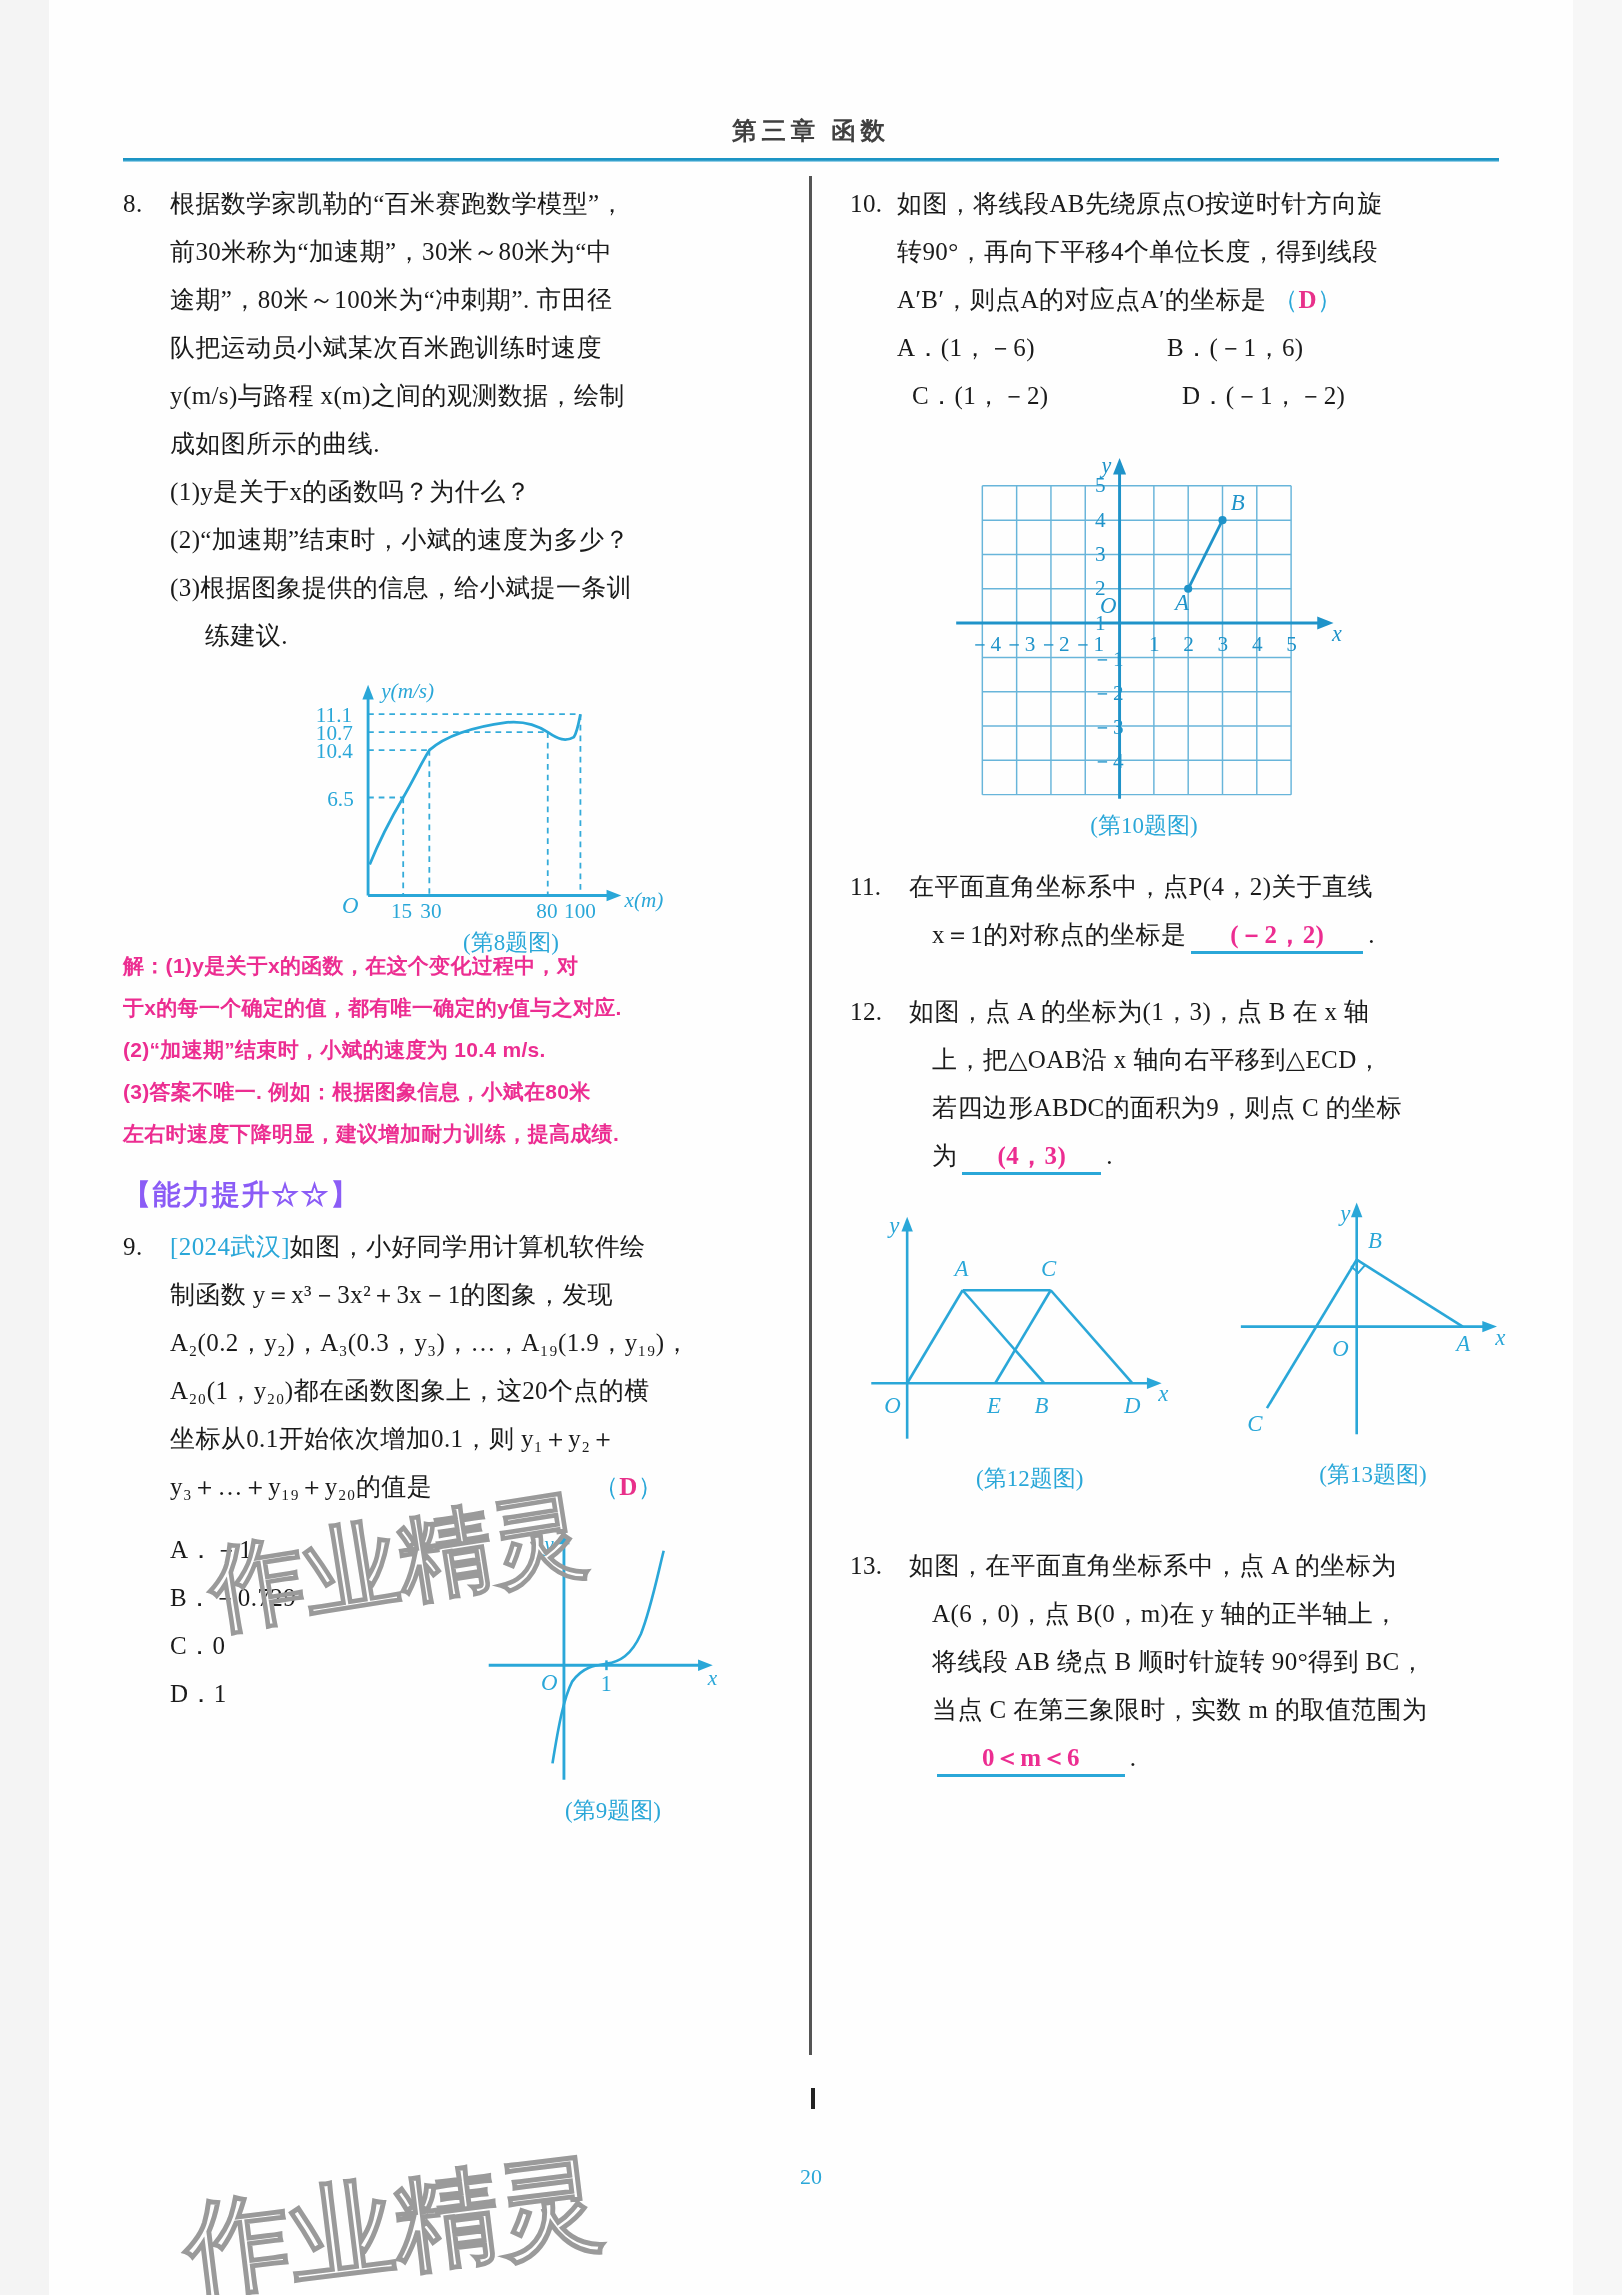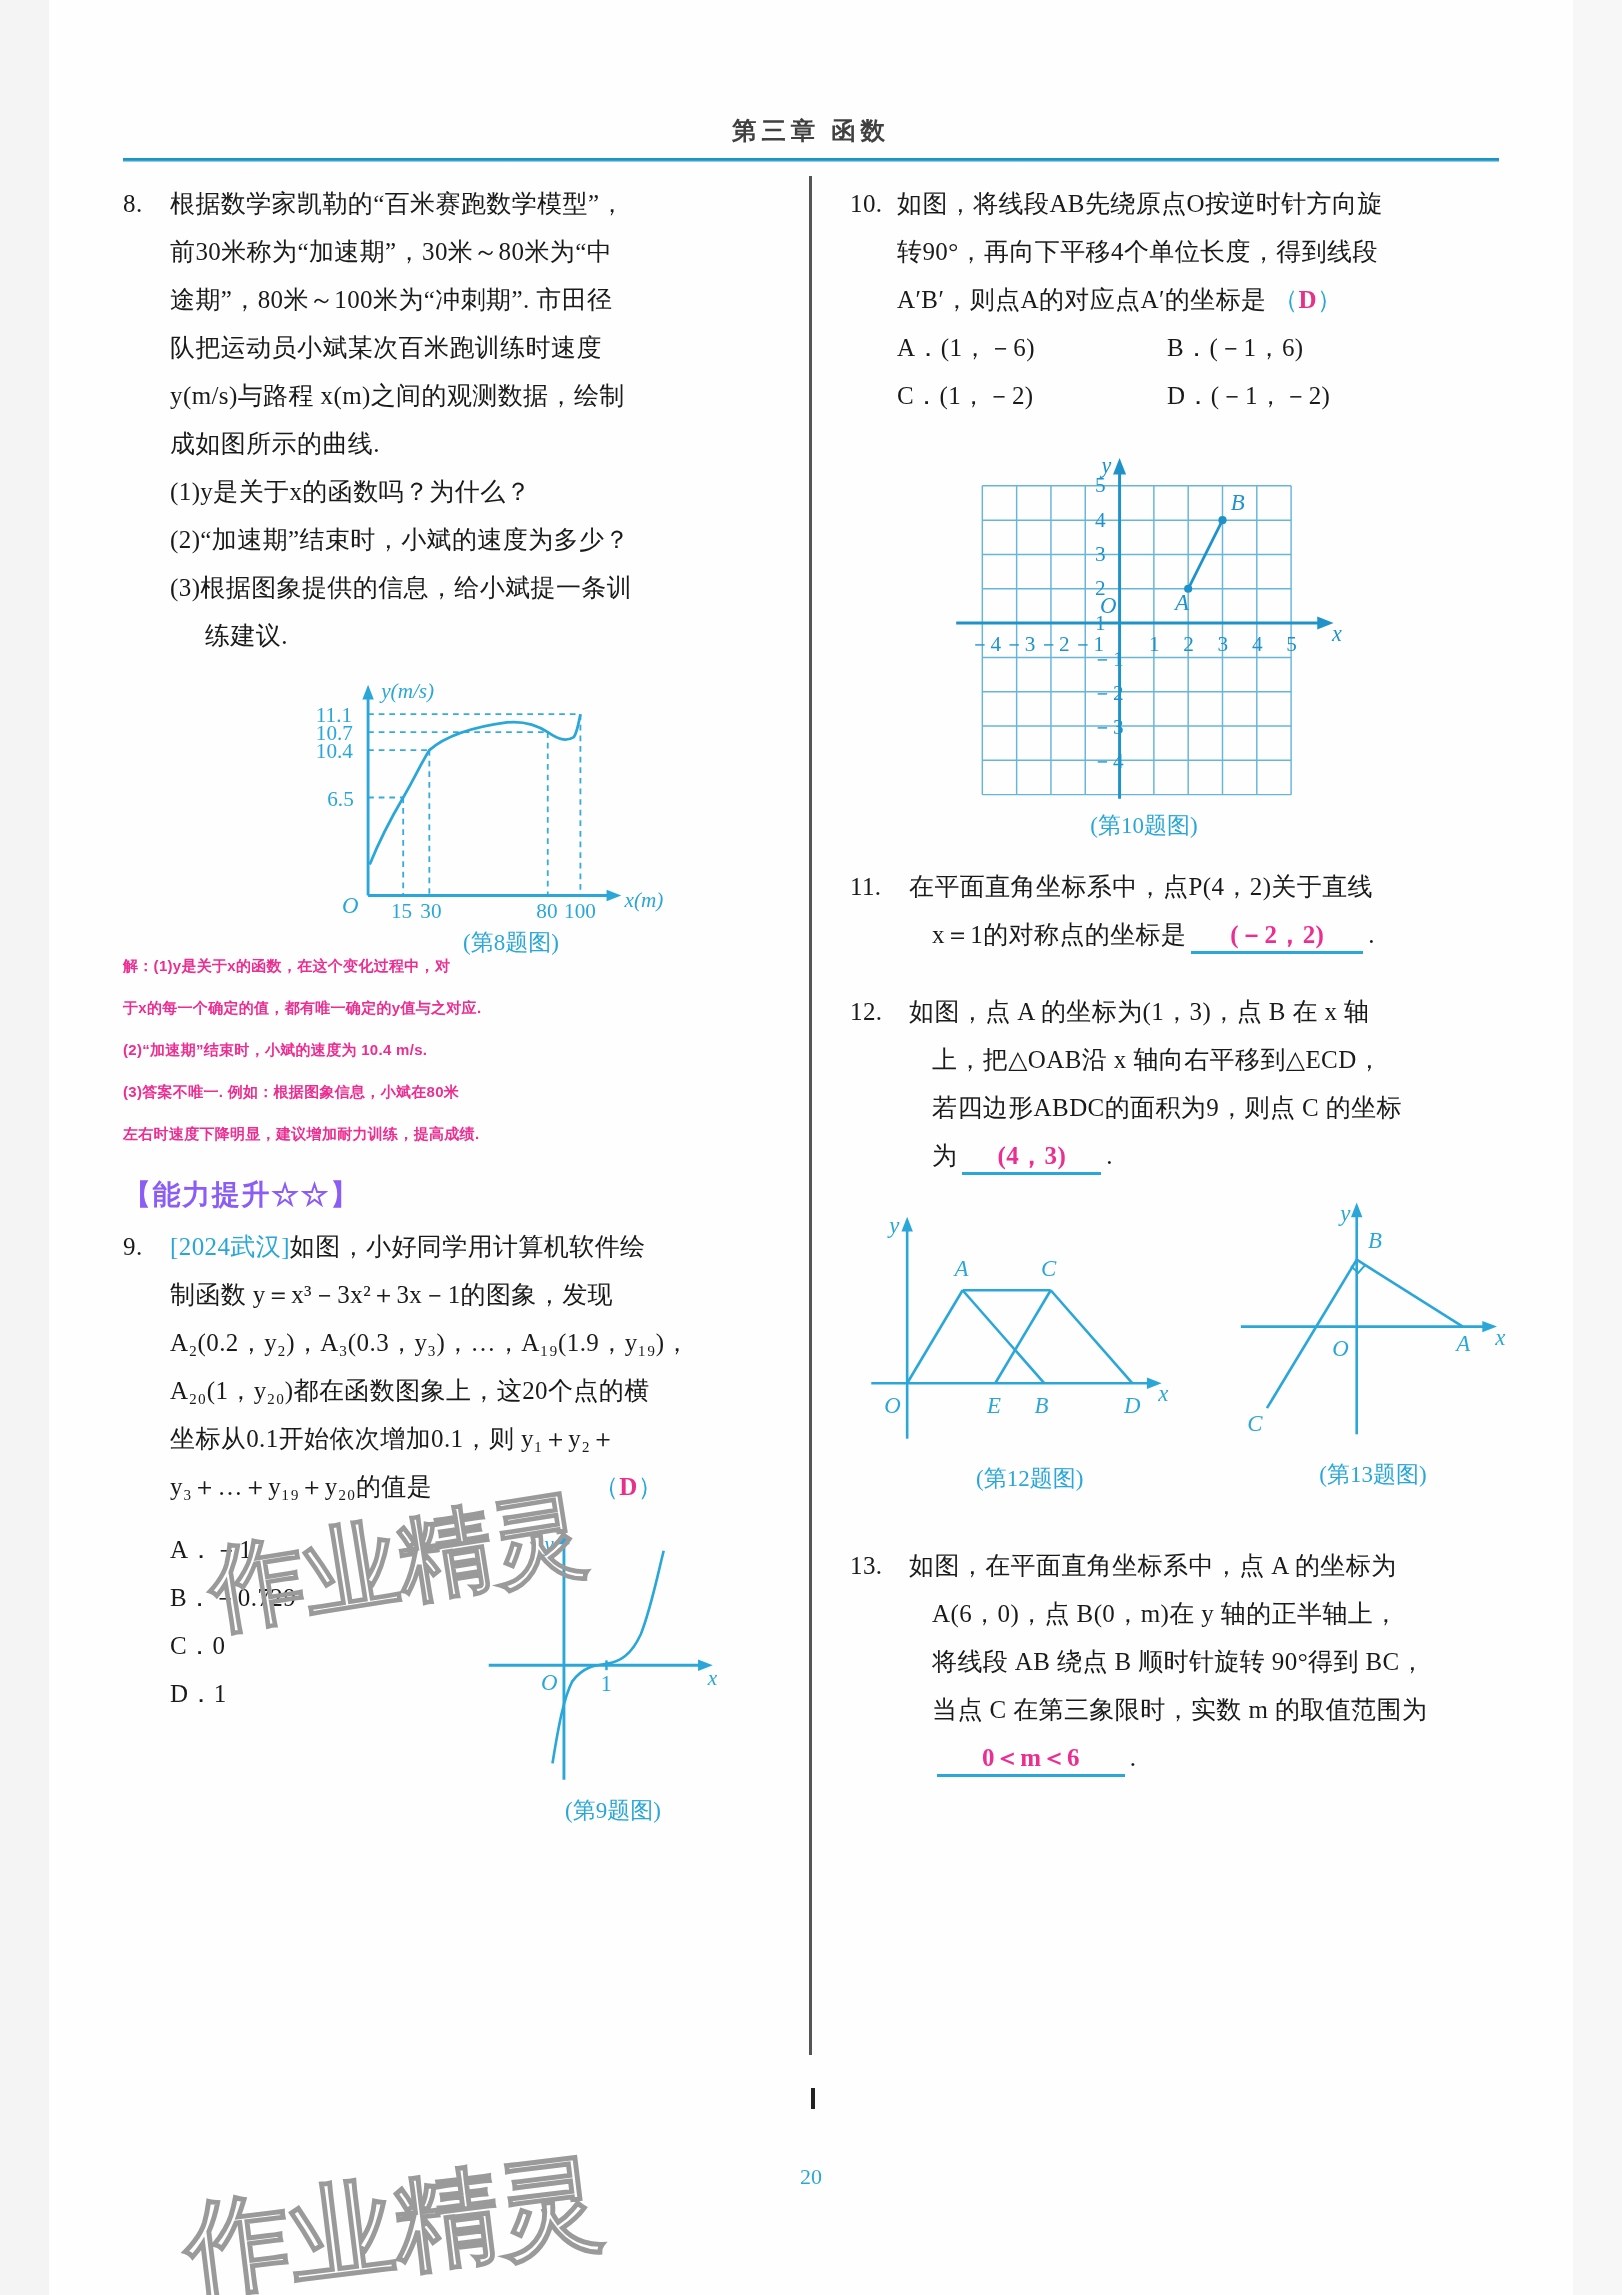--- a/index.html
+++ b/index.html
@@ -74,21 +74,21 @@
   .indent { padding-left: 47px; }
   .indent2 { padding-left: 82px; }
 
   .src-tag { color: #2aa7d8; }
   .ans-choice { color: #e8308a; font-weight: 600; }
   .paren-blue { color: #2aa7d8; }
 
   
   .solution {
     color: #ec2d91;
-    font-size: 15px;
+    font-size: 21px;
     line-height: 42px;
     font-weight: 600;
     letter-spacing: 0.3px;
     font-family: "Liberation Sans", sans-serif;
   }
 
   
   .blank {
     display: inline-block;
     min-width: 172px;
@@ -313,21 +313,21 @@
       </div>
       <div class="qline indent">转90°，再向下平移4个单位长度，得到线段</div>
       <div class="qline indent">
         <span>A′B′，则点A的对应点A′的坐标是</span>
         <span class="paren-blue">（</span><span class="ans-choice">D</span><span class="paren-blue">）</span>
       </div>
       <div class="qline indent">
         <span style="display:inline-block;width:270px;">A．(1，－6)</span><span>B．(－1，6)</span>
       </div>
       <div class="qline indent">
-        <span style="display:inline-block;width:270px;">C．(1，－2)</span><span>D．(－1，－2)</span>
+        <span style="display:inline-block;width:270px;margin-left:15px;">C．(1，－2)</span><span>D．(－1，－2)</span>
       </div>
     </div>
 
     <div class="fig" style="height:400px;">
       <svg width="678" height="368" viewBox="0 0 830 450">
 
         <g stroke="#4fa9d4" stroke-width="1.8" fill="none" opacity="0.85">
 
           <line x1="162" y1="62" x2="162" y2="440"></line>
           <line x1="204" y1="62" x2="204" y2="440"></line>

